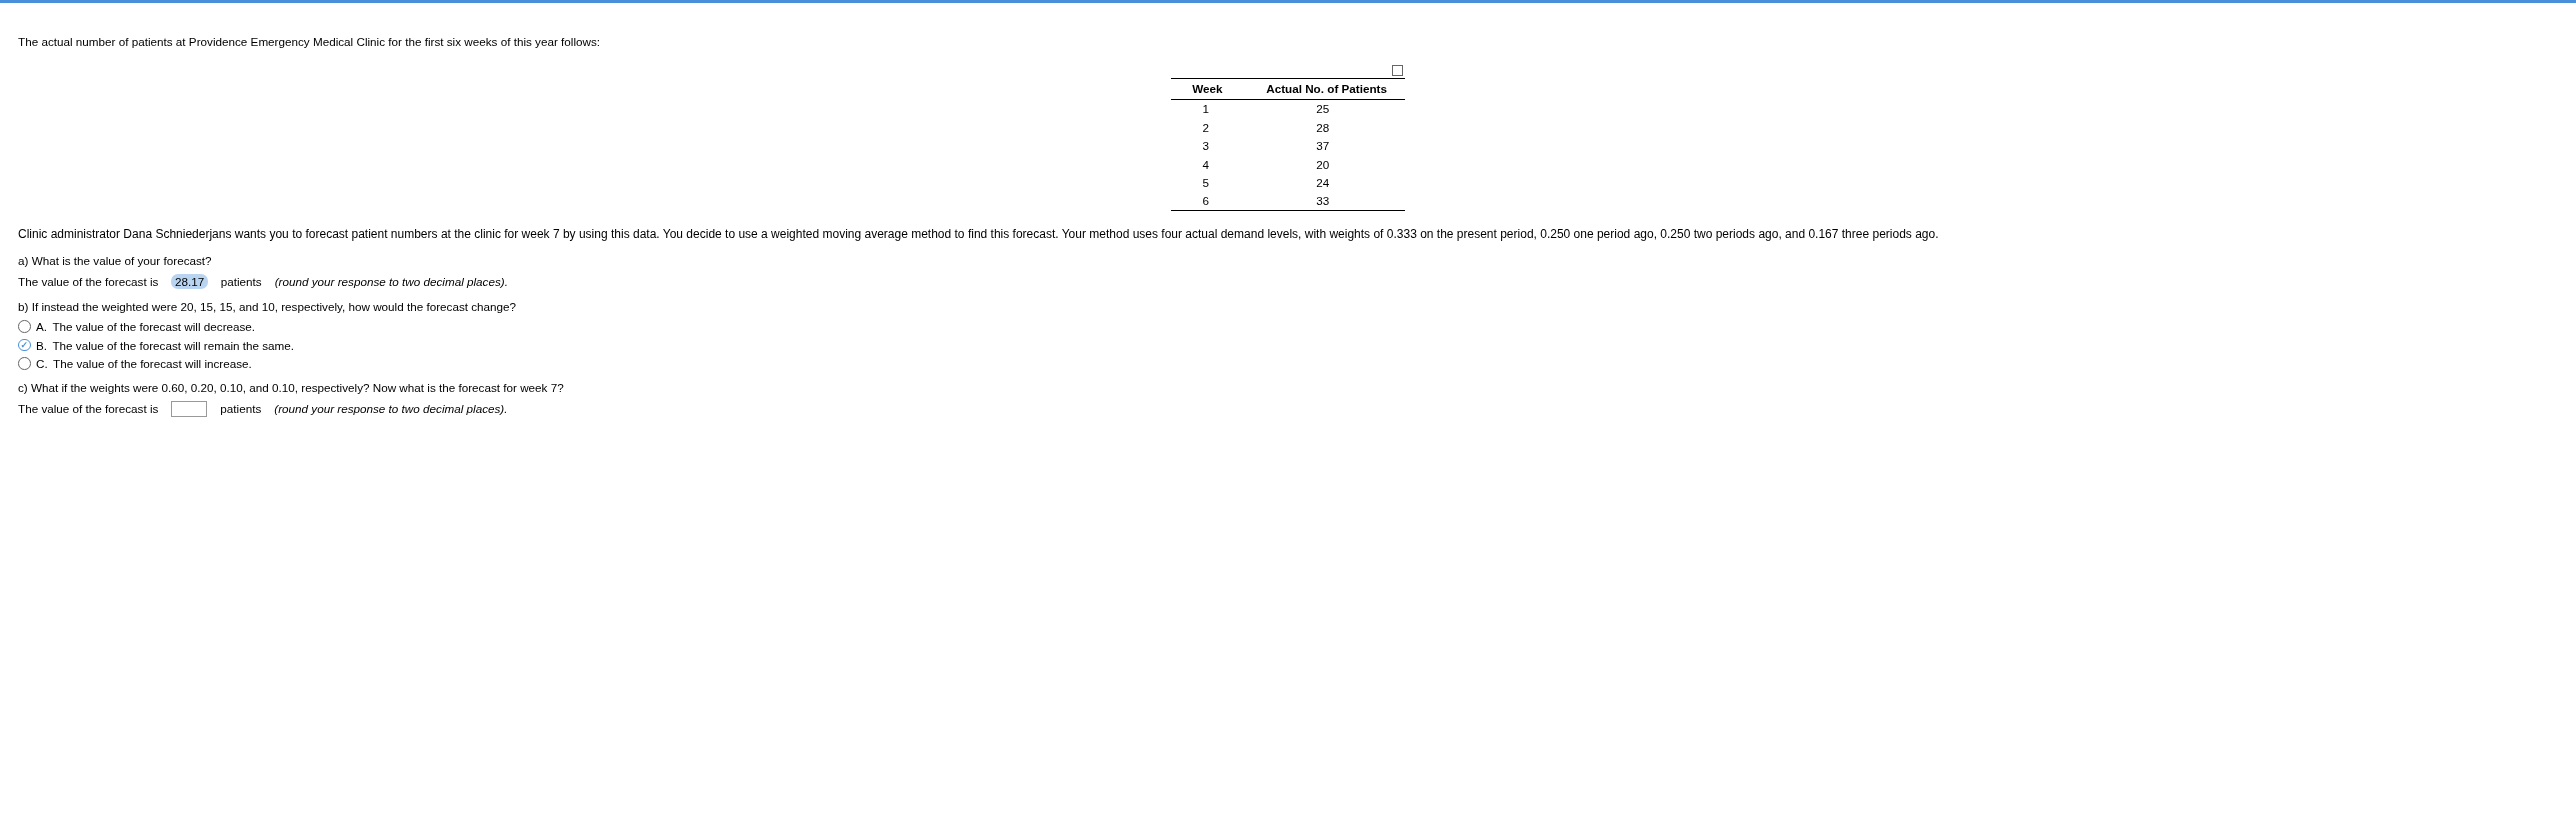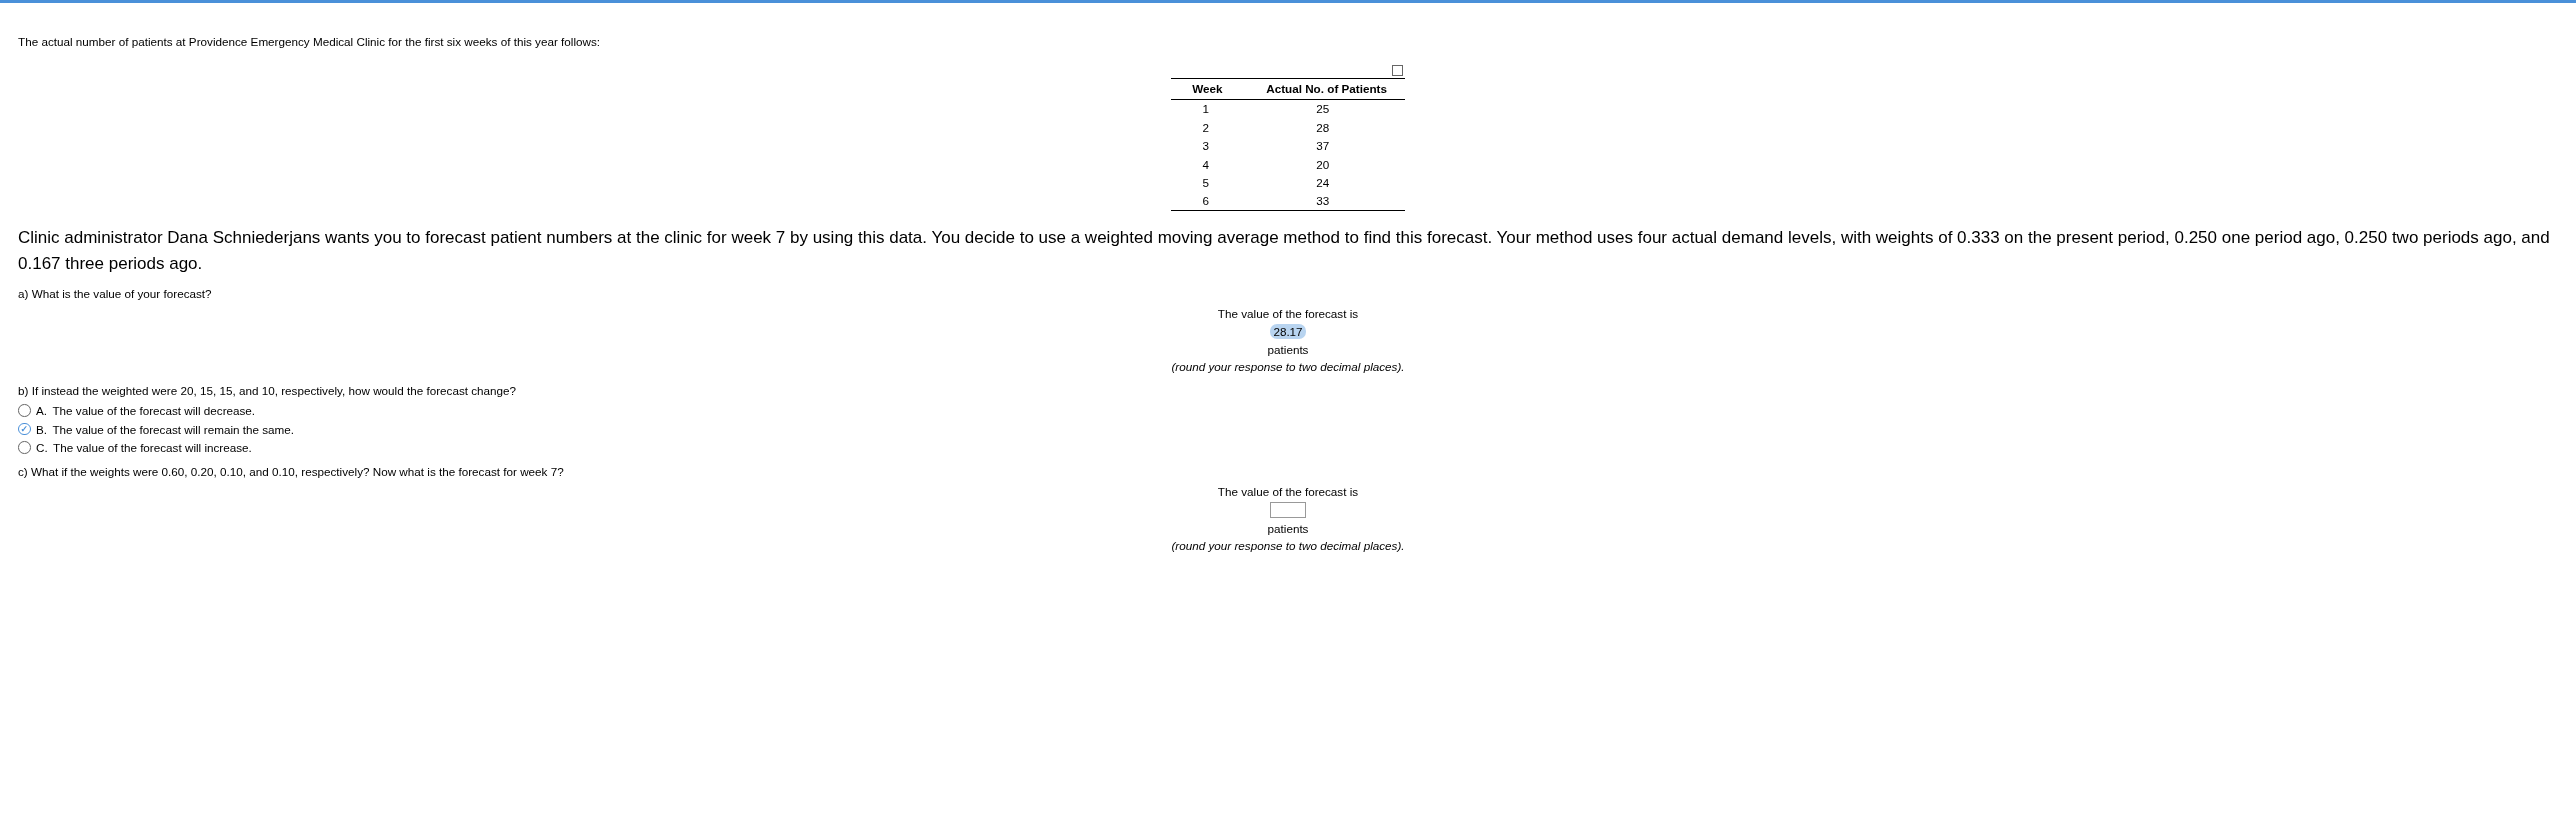--- a/index.html
+++ b/index.html
@@ -49,37 +49,36 @@
     }
     .data-table td {
       padding: 2.7px 18px;
       text-align: center;
       font-size: 11.7px;
     }
     .data-table tr:last-child td {
       border-bottom: 1.4px solid #000;
     }
     .section-text {
-      font-size: 17px;
+      font-size: 12px;
       line-height: 1.5;
       margin-bottom: 10.8px;
     }
     .question-label {
       font-size: 11.7px;
       margin-bottom: 7.2px;
       font-weight: normal;
     }
     .answer-row {
       display: flex;
       align-items: center;
       font-size: 11.7px;
       margin-bottom: 10.8px;
       flex-wrap: wrap;
-      gap: 4px;
-      flex-direction: column;
+      gap: 13px;
     }
     .highlighted-value {
       background-color: #b8d4f0;
       padding: 0.9px 3.6px;
       border-radius: 7px;
     }
     .italic-note {
       font-style: italic;
     }
     .radio-group {

